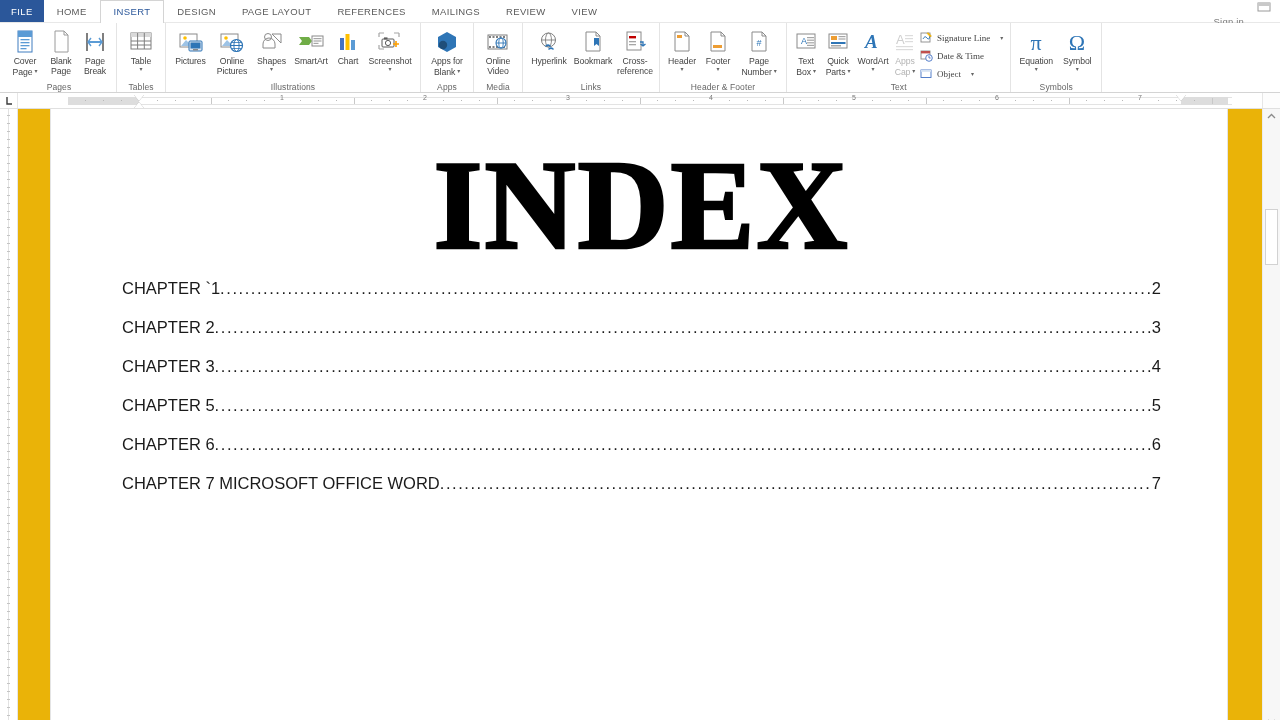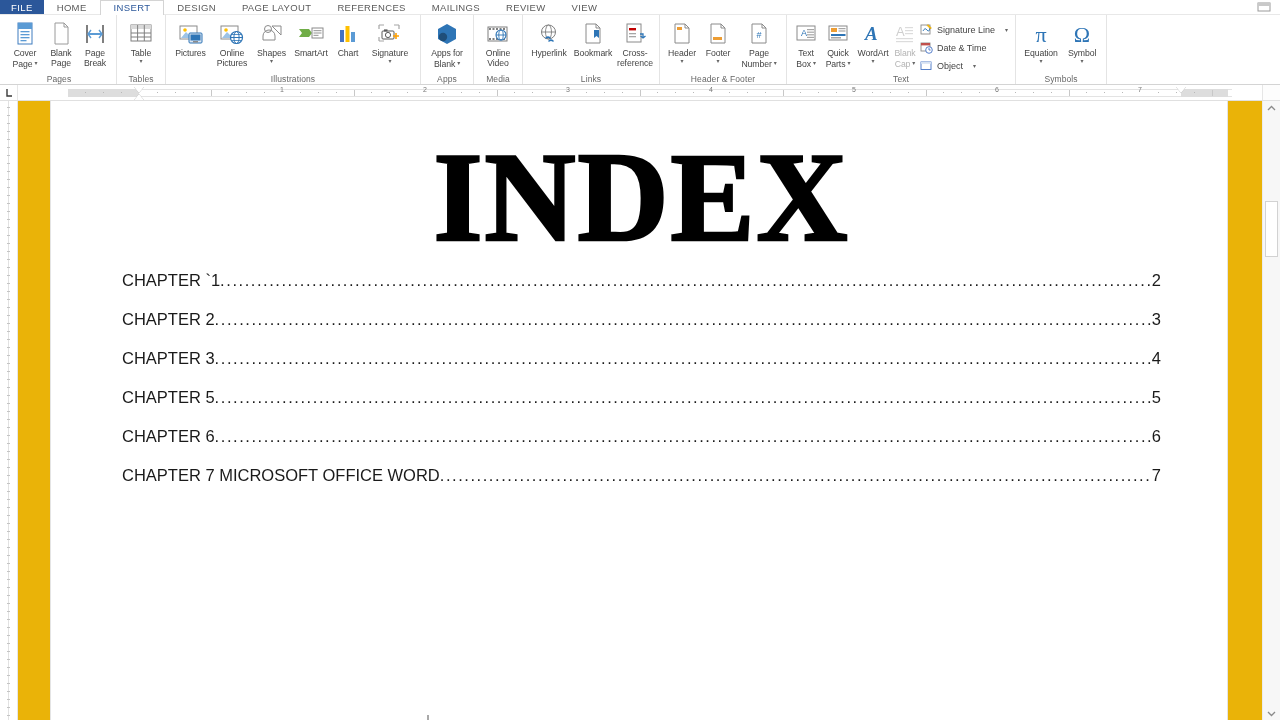--- a/index.html
+++ b/index.html
@@ -8,21 +8,21 @@
     width: 1280px; height: 720px;
     overflow: hidden;
     background: #ffffff;
     font-family: "Liberation Sans", sans-serif;
     -webkit-font-smoothing: antialiased;
   }
 
   
   .tabstrip {
     position: relative;
-    height: 15px;
+    height: 23px;
     background: #ffffff;
     display: flex;
     align-items: stretch;
     font-size: 9.5px;
     letter-spacing: .35px;
     border-bottom: 1px solid #e8e8e8;
   }
   .tab-file {
     background: #2b579a;
     color: #ffffff;
@@ -122,20 +122,21 @@
     padding-top: 4px;
     gap: 3px;
   }
   .smallbtn {
     display: flex; align-items: center;
     gap: 4px;
     font-size: 9px;
     color: #444444;
     padding: 1px 3px 1px 1px;
     white-space: nowrap;
+    font-family: Liberation Serif, serif;
   }
   .smallbtn .sic { width: 13px; height:13px; display:flex; align-items:center; justify-content:center;}
 
   svg { display: block; }
 
   
   .rulerrow {
     position: relative;
     height: 16px;
     background: #ffffff;
@@ -487,21 +488,21 @@
       <div class="bigbtn" style="width:52px">
         <div class="ic">
           <svg width="26" height="22" viewBox="0 0 26 22">
               <path d="M2 2 H7 M2 2 V6 M2 18 V14 M2 18 H7 M17 2 H22 M22 2 V6" fill="none" stroke="#a6a6a6" stroke-width="1.2" stroke-dasharray="0"></path>
               <rect x="5" y="8" width="12" height="8" rx="1" fill="#fff" stroke="#5a5a5a" stroke-width="1"></rect>
               <circle cx="11" cy="12" r="2.6" fill="none" stroke="#5a5a5a" stroke-width="1"></circle>
               <rect x="7" y="6.4" width="3.5" height="2" fill="#5a5a5a"></rect>
               <path d="M19 10 v6 M16 13 h6" stroke="#ffa000" stroke-width="1.6"></path>
             </svg>
         </div>
-        <div class="lbl">Signature</div>
+        <div class="lbl">Screenshot</div>
         <div class="caret">▾</div>
       </div>
     </div>
     <div class="group-label">Illustrations</div>
   </div>
 
   <div class="group">
     <div class="group-items">
       <div class="bigbtn" style="width:44px">
         <div class="ic">
@@ -668,21 +669,21 @@
               <text x="2" y="13" font-size="13" font-family="Liberation Sans, sans-serif" fill="#cfcfcf">A</text>
               <g fill="#dcdcdc">
                 <rect x="11" y="4" width="8" height="1.2"></rect>
                 <rect x="11" y="7" width="8" height="1.2"></rect>
                 <rect x="11" y="10" width="8" height="1.2"></rect>
                 <rect x="2" y="15" width="17" height="1.2"></rect>
                 <rect x="2" y="18" width="17" height="1.2"></rect>
               </g>
             </svg>
         </div>
-        <div class="lbl"><span>Blank Cap</span><span class="caret-inline">▾</span></div>
+        <div class="lbl"><span>Apps Cap</span><span class="caret-inline">▾</span></div>
       </div>
       <div class="smallcol">
         <div class="smallbtn">
           <span class="sic">
             <svg width="13" height="13" viewBox="0 0 13 13">
                 <rect x="1" y="2" width="9" height="9" fill="#fff" stroke="#8a8a8a" stroke-width="0.9"></rect>
                 <path d="M3 8 q2 -4 4 -1 t3 -2" fill="none" stroke="#2e75b6" stroke-width="0.9"></path>
                 <path d="M8 1.5 l3.5 3.5 l-1 1 l-3.5 -3.5 Z" fill="#ffc000" stroke="#c89000" stroke-width="0.4"></path>
               </svg>
           </span>

